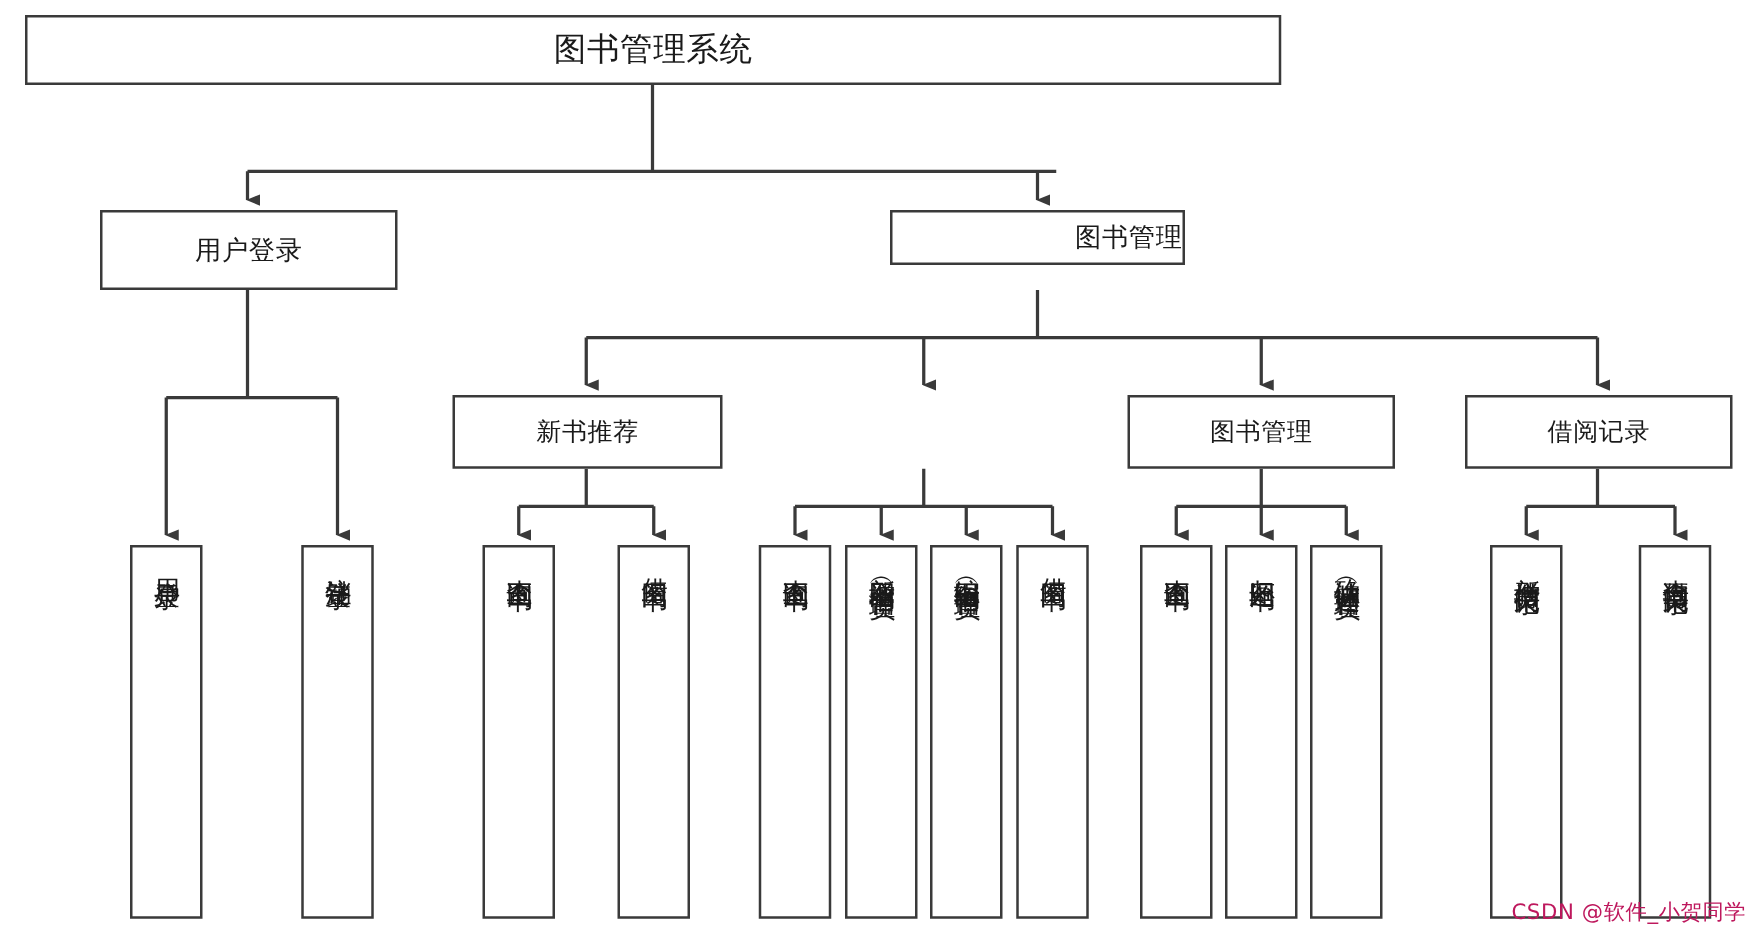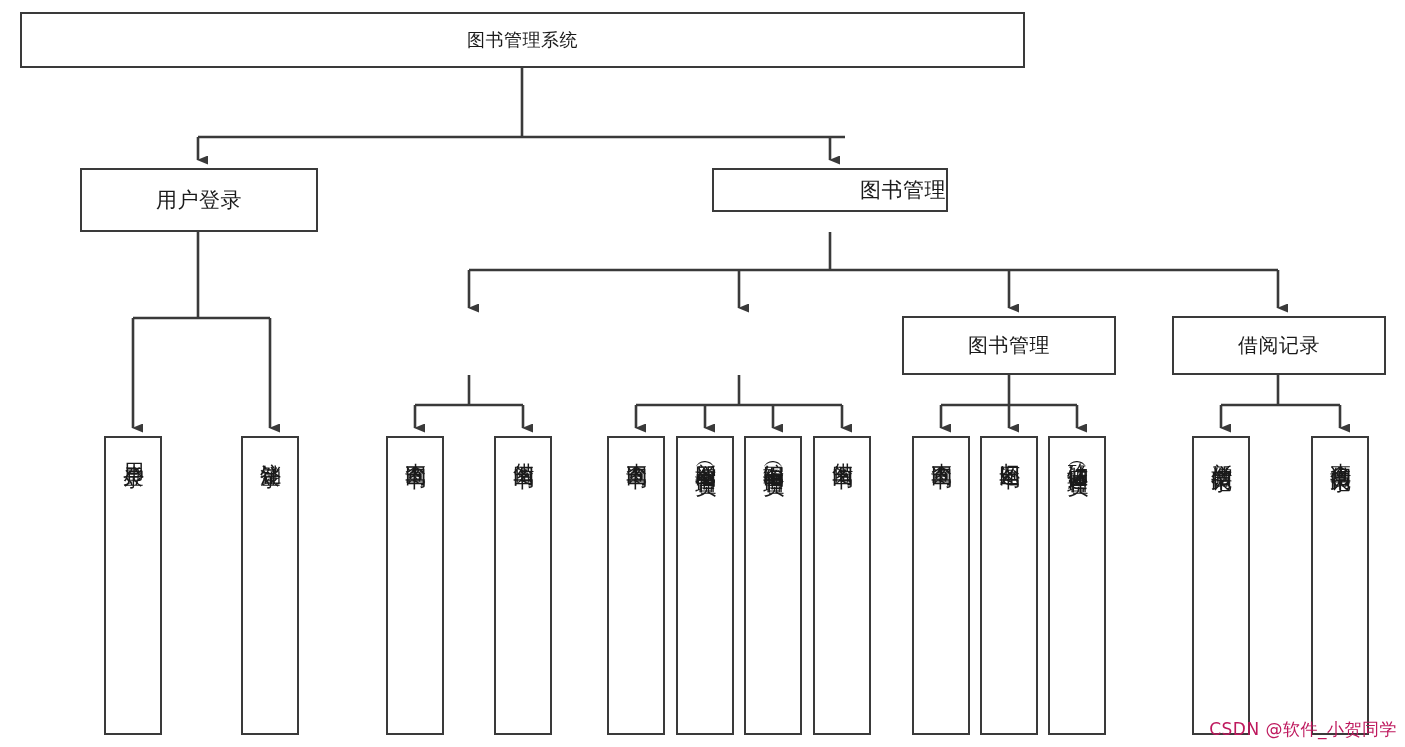--- a/index.html
+++ b/index.html
@@ -36,21 +36,21 @@
     color: #1a1a1a;
   }
   .node-label {
     display: block;
     text-align: center;
     line-height: 1.18;
     color: #1a1a1a;
     letter-spacing: 0.5px;
   }
   
-  .level-1 .node-label { font-size: 18px; }
+  .level-1 .node-label { font-size: 26px; }
   .level-2 .node-label { font-size: 21px; }
   .level-3 .node-label { font-size: 20px; }
   
   .level-4 {
     align-items: flex-start;
     justify-content: center;
     padding-top: 8px;
   }
   .level-4 .node-label {
     writing-mode: vertical-rl;
@@ -132,20 +132,23 @@
     <span class="node-label">图书管理系统</span>
   </div>
 
   <div class="node-box level-2" style="left:80px; top:168px; width:238px; height:64px;">
     <span class="node-label">用户登录</span>
   </div>
   <div class="node-box level-2" style="left:712px; top:168px; width:236px; height:44px;justify-content:flex-end;">
     <span class="node-label">图书管理</span>
   </div>
 
+  <div class="node-box level-3" style="left:362px; top:316px; width:216px; height:59px;">
+    <span class="node-label">新书推荐</span>
+  </div>
   <div class="node-box level-3" style="left:902px; top:316px; width:214px; height:59px;">
     <span class="node-label">图书管理</span>
   </div>
   <div class="node-box level-3" style="left:1172px; top:316px; width:214px; height:59px;">
     <span class="node-label">借阅记录</span>
   </div>
 
   <div class="node-box level-4" style="left:104px; top:436px; width:58px; height:299px;">
     <span class="node-label">用户登录</span>
   </div>

